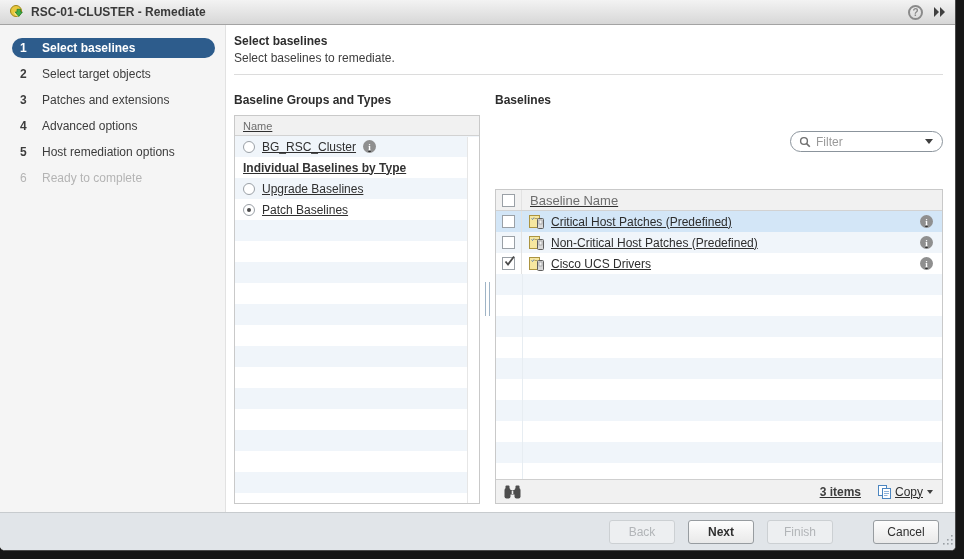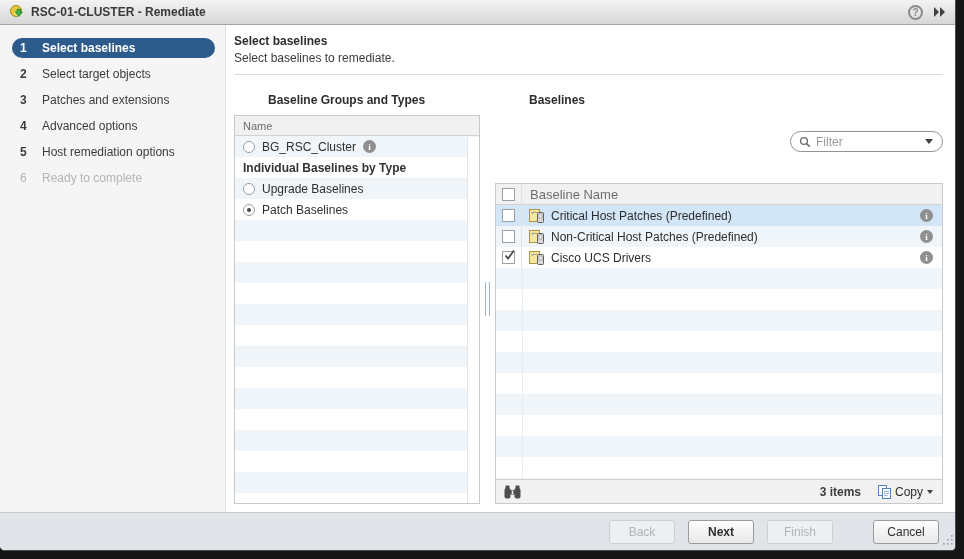--- a/index.html
+++ b/index.html
@@ -31,45 +31,45 @@
   .step.active .num { color:#fff; }
   .step.disabled { color:#b4b4b4; }
   .step.disabled .num { font-weight:normal; }
 
   .main { flex:1; background:#fff; display:flex; flex-direction:column; padding:9px 12px 8px 8px; min-width:0; }
   .page-heading { font-weight:bold; color:#2d2d2d; }
   .page-desc { margin-top:3px; color:#3d3d3d; }
   .hr { border-bottom:1px solid #dcdcdc; margin-top:9px; }
 
   .panels { margin-top:18px; flex:1; display:flex; min-height:0; }
-  .panel-title { font-weight:bold; color:#2d2d2d;margin-left:34px; }
+  .panel-title { font-weight:bold; color:#2d2d2d; }
 
   
   .lpanel { width:246px; flex:0 0 246px; display:flex; flex-direction:column; }
   .lpanel .panel-title { margin-bottom:8px; }
-  .dtable { border:1px solid #c9c9c9; background:#fff; flex:1; display:flex; flex-direction:column; position:relative; min-height:0; }
+  .dtable { border:1px solid #c9c9c9; background:#fff; flex:1; display:flex; flex-direction:column; position:relative; min-height:0;text-decoration:underline; }
   .thead { height:20px; flex:0 0 20px; background:#f1f1f1; border-bottom:1px solid #d2d2d2;
            display:flex; align-items:center; color:#6e6e6e; font-size:11px; padding-left:8px; }
   .trow { height:21px; flex:0 0 21px; display:flex; align-items:center; padding-left:8px; }
   .trow.stripe { background:#f0f5fa; }
   .grp-lbl { font-weight:bold; color:#333; }
   .radio { width:12px; height:12px; border:1px solid #9aa0a6; border-radius:50%; background:#fff; margin-right:7px; position:relative; flex:0 0 12px; }
   .radio.sel::after { content:""; position:absolute; left:3px; top:3px; width:4px; height:4px; border-radius:50%; background:#4a4a4a; }
   .info-icn { width:13px; height:13px; border-radius:50%; background:#8f8f8f; color:#fff; font-size:9px; font-weight:bold;
               font-family:"Liberation Serif", serif; display:flex; align-items:center; justify-content:center; margin-left:7px; flex:0 0 13px; }
   .scroll-track { position:absolute; top:21px; right:0; bottom:0; width:12px; background:#fff; border-left:1px solid #e6e6e6; }
   .fill-stripes { flex:1; background:repeating-linear-gradient(to bottom,#f0f5fa 0 21px,#ffffff 21px 42px); }
 
   
   .splitter { width:15px; flex:0 0 15px; display:flex; align-items:center; justify-content:center; }
   .split-handle { height:34px; width:5px; border-left:1px solid #9fb4c6; border-right:1px solid #9fb4c6; }
 
   
   .rpanel { flex:1; display:flex; flex-direction:column; min-width:0;gap:20px; }
-  .filter-row { height:23px; margin:3px 0 10px; display:flex; justify-content:flex-end; align-items:center; }
+  .filter-row { height:23px; margin:3px 0 16px; display:flex; justify-content:flex-end; align-items:center; }
   .filter-box { width:153px; height:21px; border:1px solid #8b949c; border-radius:11px; background:#fff;
                 display:flex; align-items:center; padding:0 9px 0 8px; }
   .filter-box .ph { color:#9a9a9a; margin-left:5px; flex:1; }
   .caret { width:0; height:0; border-left:4px solid transparent; border-right:4px solid transparent; border-top:5px solid #3f3f3f; }
   .rthead { height:21px; flex:0 0 21px; background:#f1f1f1; border-bottom:1px solid #d2d2d2; display:flex; align-items:center; color:#6e6e6e; font-size:13px; }
   .cb-col { width:26px; flex:0 0 26px; display:flex; align-items:center; justify-content:center; align-self:stretch; border-right:1px solid #e2e2e2; }
   .checkbox { width:13px; height:13px; border:1px solid #9aa0a6; background:#fff; position:relative; }
   .checkbox svg { position:absolute; left:0; top:-3px; }
   .brow { height:21px; flex:0 0 21px; display:flex; align-items:center; }
   .brow.stripe { background:#f0f5fa; }

